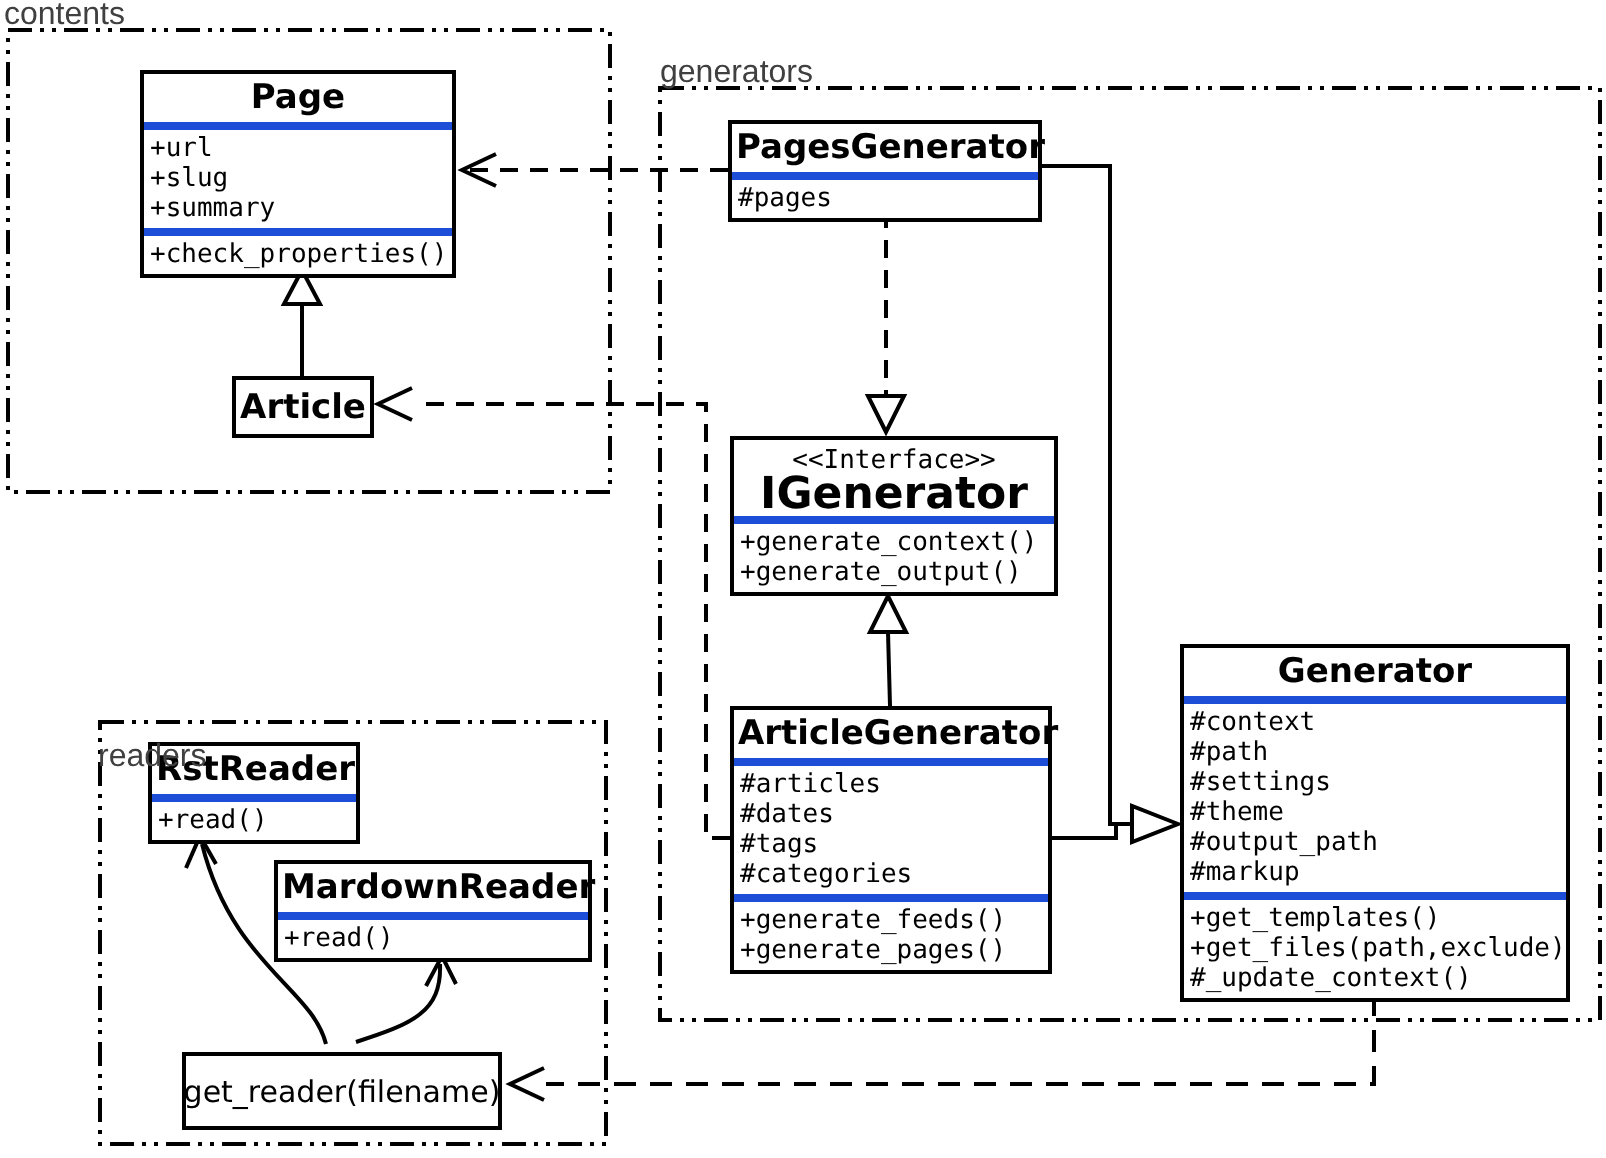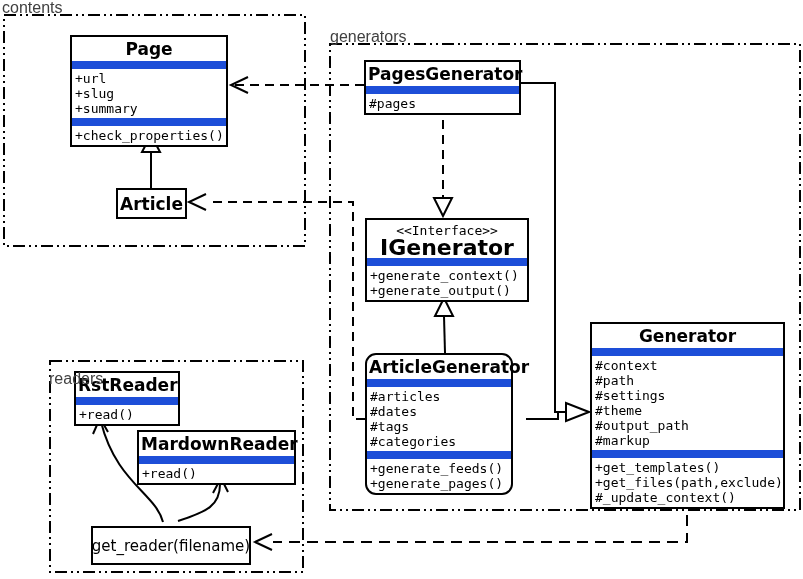--- a/index.html
+++ b/index.html
@@ -18,21 +18,21 @@
   }
   .uml-title {
     font-weight:bold; font-size:17px; line-height:24px; text-align:center;
     padding:0 2px; white-space:nowrap;
   }
   .stereotype {
     font-family:"DejaVu Sans Mono", monospace; font-weight:normal;
     font-size:13px; line-height:15px; padding-top:3px;
   }
   .iface-name { font-weight:bold; font-size:22px; line-height:20px; }
-  .compartment { border-top:8px solid #1d4ed8; padding:2px 3px; }
+  .compartment { border-top:4px solid #1d4ed8; padding:2px 3px; }
   .member {
     font-family:"DejaVu Sans Mono", monospace; font-size:13px; line-height:15px;
     white-space:pre; color:#000;
   }
   .plain-box {
     position:absolute; z-index:1; box-sizing:border-box; border:2px solid #000;
     background:#fff; display:flex; align-items:center; justify-content:center;
     font-size:15px; white-space:nowrap;
   }
   .title-only { display:flex; align-items:center; justify-content:center; }
@@ -129,21 +129,21 @@
     <div class="uml-title">
       <div class="stereotype">&lt;&lt;Interface&gt;&gt;</div>
       <div class="iface-name">IGenerator</div>
     </div>
     <div class="compartment">
       <div class="member">+generate_context()</div>
       <div class="member">+generate_output()</div>
     </div>
   </div>
 
-  <div class="uml-class" style="left:365px; top:353px; width:148px;border-radius:11px;">
+  <div class="uml-class" style="left:365px; top:353px; width:161px;">
     <div class="uml-title">ArticleGenerator</div>
     <div class="compartment">
       <div class="member">#articles</div>
       <div class="member">#dates</div>
       <div class="member">#tags</div>
       <div class="member">#categories</div>
     </div>
     <div class="compartment">
       <div class="member">+generate_feeds()</div>
       <div class="member">+generate_pages()</div>

